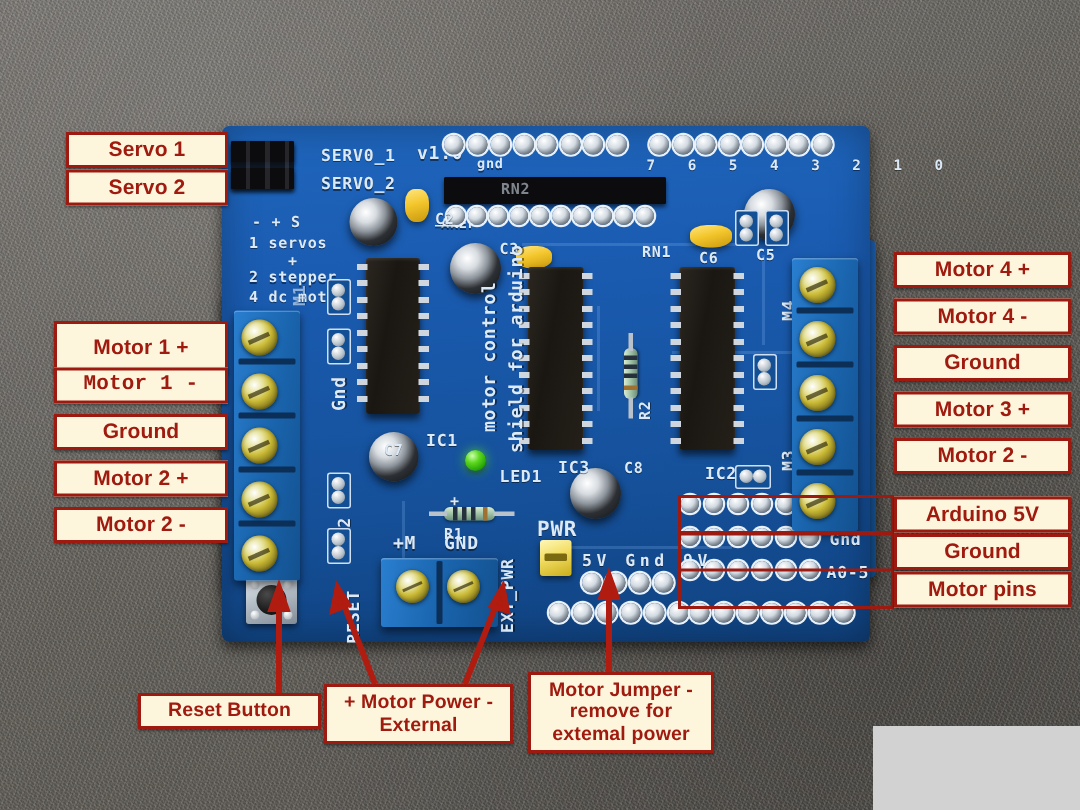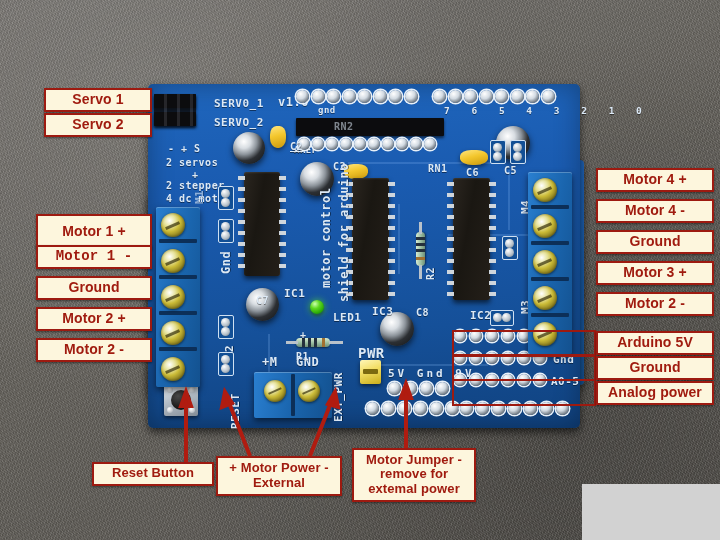--- a/index.html
+++ b/index.html
@@ -265,21 +265,21 @@
 
     <div class="hdr" style="left:6px;top:10px;width:42px;height:14px;"></div>
     <div class="hdr" style="left:6px;top:28px;width:42px;height:14px;"></div>
     <div class="hdr" style="left:6px;top:10px;width:42px;height:32px;background:repeating-linear-gradient(90deg,#0c0c0e 0 10px, #2b2b30 10px 13px);opacity:.85;"></div>
 
     <div class="silk" style="left:66px;top:14px;font-size:11px;">SERV0_1</div>
     <div class="silk" style="left:66px;top:33px;font-size:11px;">SERVO_2</div>
     <div class="silk" style="left:130px;top:12px;font-size:12px;">v1.0</div>
 
     <div class="silk" style="left:20px;top:60px;font-size:10px;">-  +  S</div>
-    <div class="silk" style="left:18px;top:74px;font-size:10px;">2  servos</div>
+    <div class="silk" style="left:18px;top:74px;font-size:10px;">1  servos</div>
     <div class="silk" style="left:44px;top:86px;font-size:10px;">+</div>
     <div class="silk" style="left:18px;top:97px;font-size:10px;">2  stepper</div>
     <div class="silk" style="left:18px;top:110px;font-size:10px;">4  dc  motor</div>
 
     <div class="padrow" style="left:148px;top:6px;gap:2.5px;">
       <b style="width:13px;height:13px;"></b>
         <b style="width:13px;height:13px;"></b>
         <b style="width:13px;height:13px;"></b>
       <b style="width:13px;height:13px;"></b>
         <b style="width:13px;height:13px;"></b>
@@ -293,21 +293,21 @@
         <b style="width:13px;height:13px;"></b>
       <b style="width:13px;height:13px;"></b>
         <b style="width:13px;height:13px;"></b>
         <b style="width:13px;height:13px;"></b>
       <b style="width:13px;height:13px;"></b>
         <b style="width:13px;height:13px;"></b>
     </div>
 
     <div class="silk" style="left:146px;top:22px;font-size:9px;margin-top:40px;">AREF</div>
     <div class="silk" style="left:170px;top:22px;font-size:9px;">gnd</div>
-    <div class="silk" style="left:283px;top:22px;font-size:9.5px;letter-spacing:8px;margin-left:13px;">7 6 5 4 3 2 1 0</div>
+    <div class="silk" style="left:283px;top:22px;font-size:9.5px;letter-spacing:8px;">7 6 5 4 3 2 1 0</div>
 
     <div class="hdr" style="left:148px;top:34px;width:148px;height:18px;"></div>
     <div class="padrow" style="left:150px;top:54px;gap:2px;">
       <b style="width:12px;height:12px;"></b>
         <b style="width:12px;height:12px;"></b>
         <b style="width:12px;height:12px;"></b>
       <b style="width:12px;height:12px;"></b>
         <b style="width:12px;height:12px;"></b>
         <b style="width:12px;height:12px;"></b>
       <b style="width:12px;height:12px;"></b>
@@ -521,21 +521,21 @@
       <div class="label" style="left: 36px; top: 338px; width: 116px; height: 24px; font-size: 14px; display: flex; align-items: center; justify-content: center;">Motor 2 -</div>
     </div>
   <div id="labels-right">
       <div class="label" style="left: 596px; top: 168px; width: 118px; height: 24px; font-size: 14px; display: flex; align-items: center; justify-content: center;">Motor 4 +</div>
       <div class="label" style="left: 596px; top: 199px; width: 118px; height: 24px; font-size: 14px; display: flex; align-items: center; justify-content: center;">Motor 4 -</div>
       <div class="label" style="left: 596px; top: 230px; width: 118px; height: 24px; font-size: 14px; display: flex; align-items: center; justify-content: center;">Ground</div>
       <div class="label" style="left: 596px; top: 261px; width: 118px; height: 24px; font-size: 14px; display: flex; align-items: center; justify-content: center;">Motor 3 +</div>
       <div class="label" style="left: 596px; top: 292px; width: 118px; height: 24px; font-size: 14px; display: flex; align-items: center; justify-content: center;">Motor 2 -</div>
       <div class="label" style="left: 596px; top: 331px; width: 118px; height: 24px; font-size: 14px; display: flex; align-items: center; justify-content: center;">Arduino 5V</div>
       <div class="label" style="left: 596px; top: 356px; width: 118px; height: 24px; font-size: 14px; display: flex; align-items: center; justify-content: center;">Ground</div>
-      <div class="label" style="left: 596px; top: 381px; width: 118px; height: 24px; font-size: 14px; display: flex; align-items: center; justify-content: center;">Analog power</div>
+      <div class="label" style="left: 596px; top: 381px; width: 118px; height: 24px; font-size: 14px; display: flex; align-items: center; justify-content: center;">Motor pins</div>
     </div>
   <div id="labels-bottom">
       <div class="label" style="left: 92px; top: 462px; width: 122px; height: 24px; font-size: 13px; display: flex; align-items: center; justify-content: center;">Reset Button</div>
       <div class="label" style="left: 216px; top: 456px; width: 126px; height: 40px; font-size: 13px; display: flex; align-items: center; justify-content: center;">+ Motor Power -
 External</div>
       <div class="label" style="left: 352px; top: 448px; width: 124px; height: 54px; font-size: 13px; display: flex; align-items: center; justify-content: center;">Motor Jumper -
 remove for
 extemal power</div>
     </div>
 

